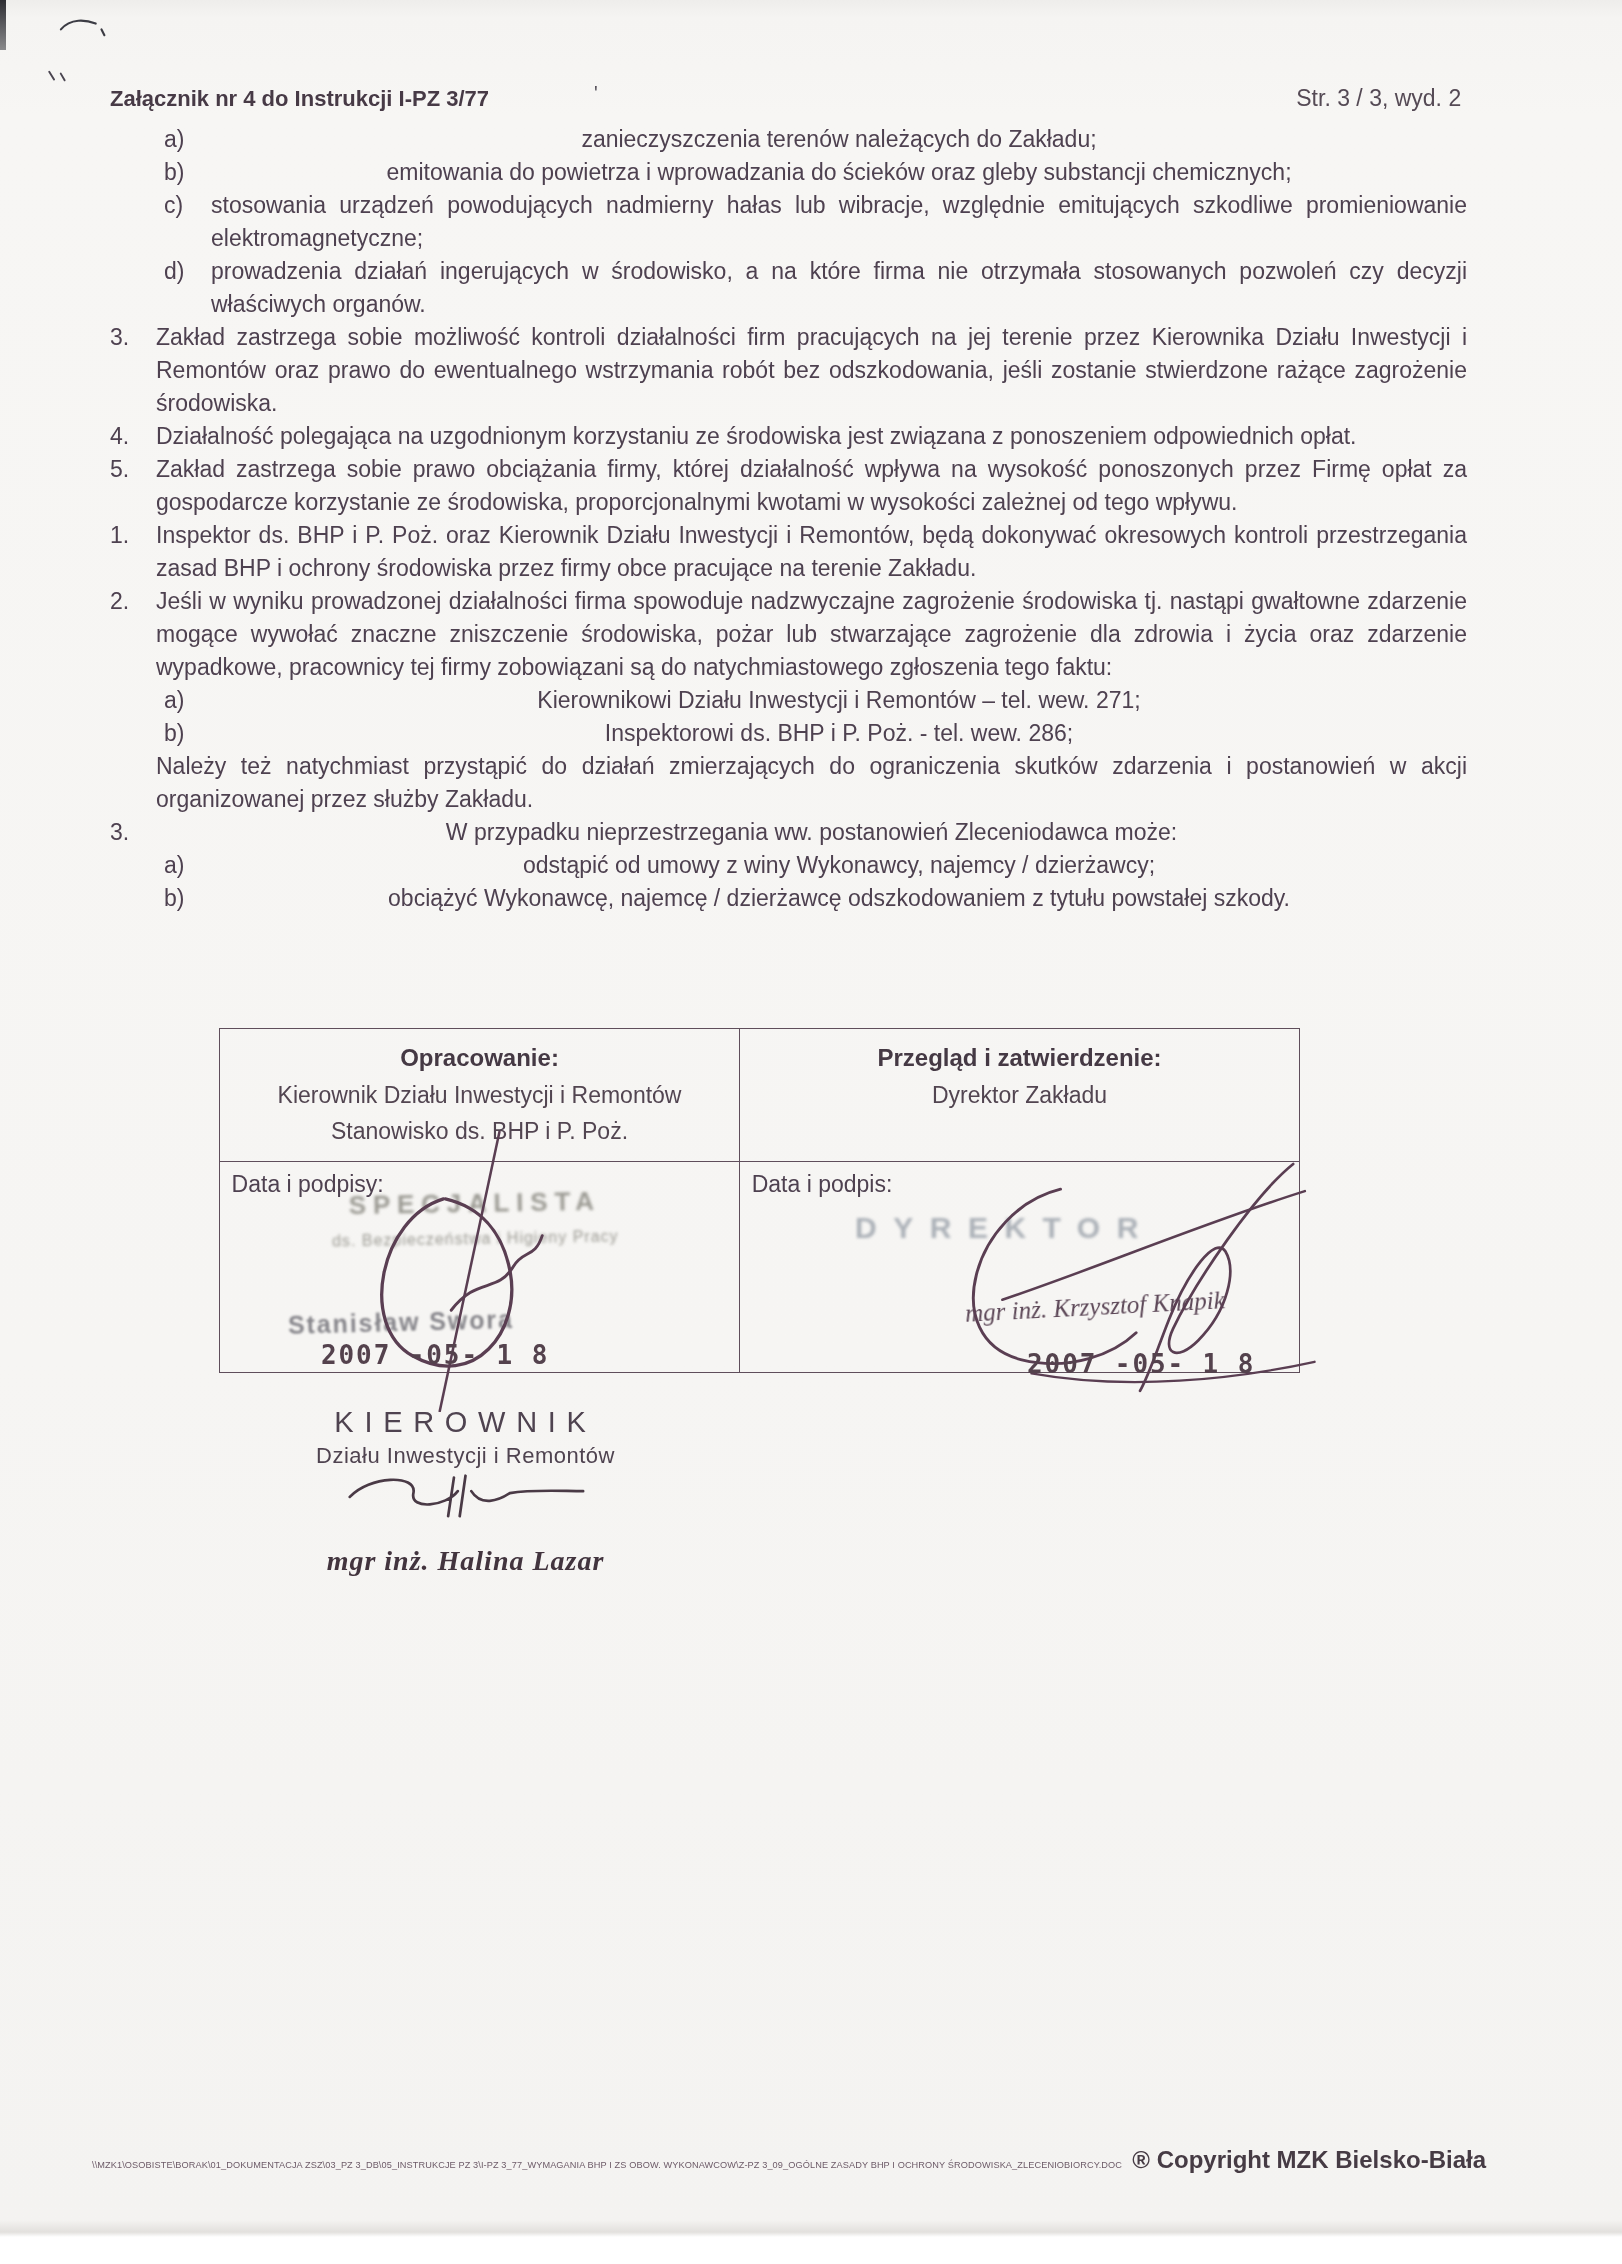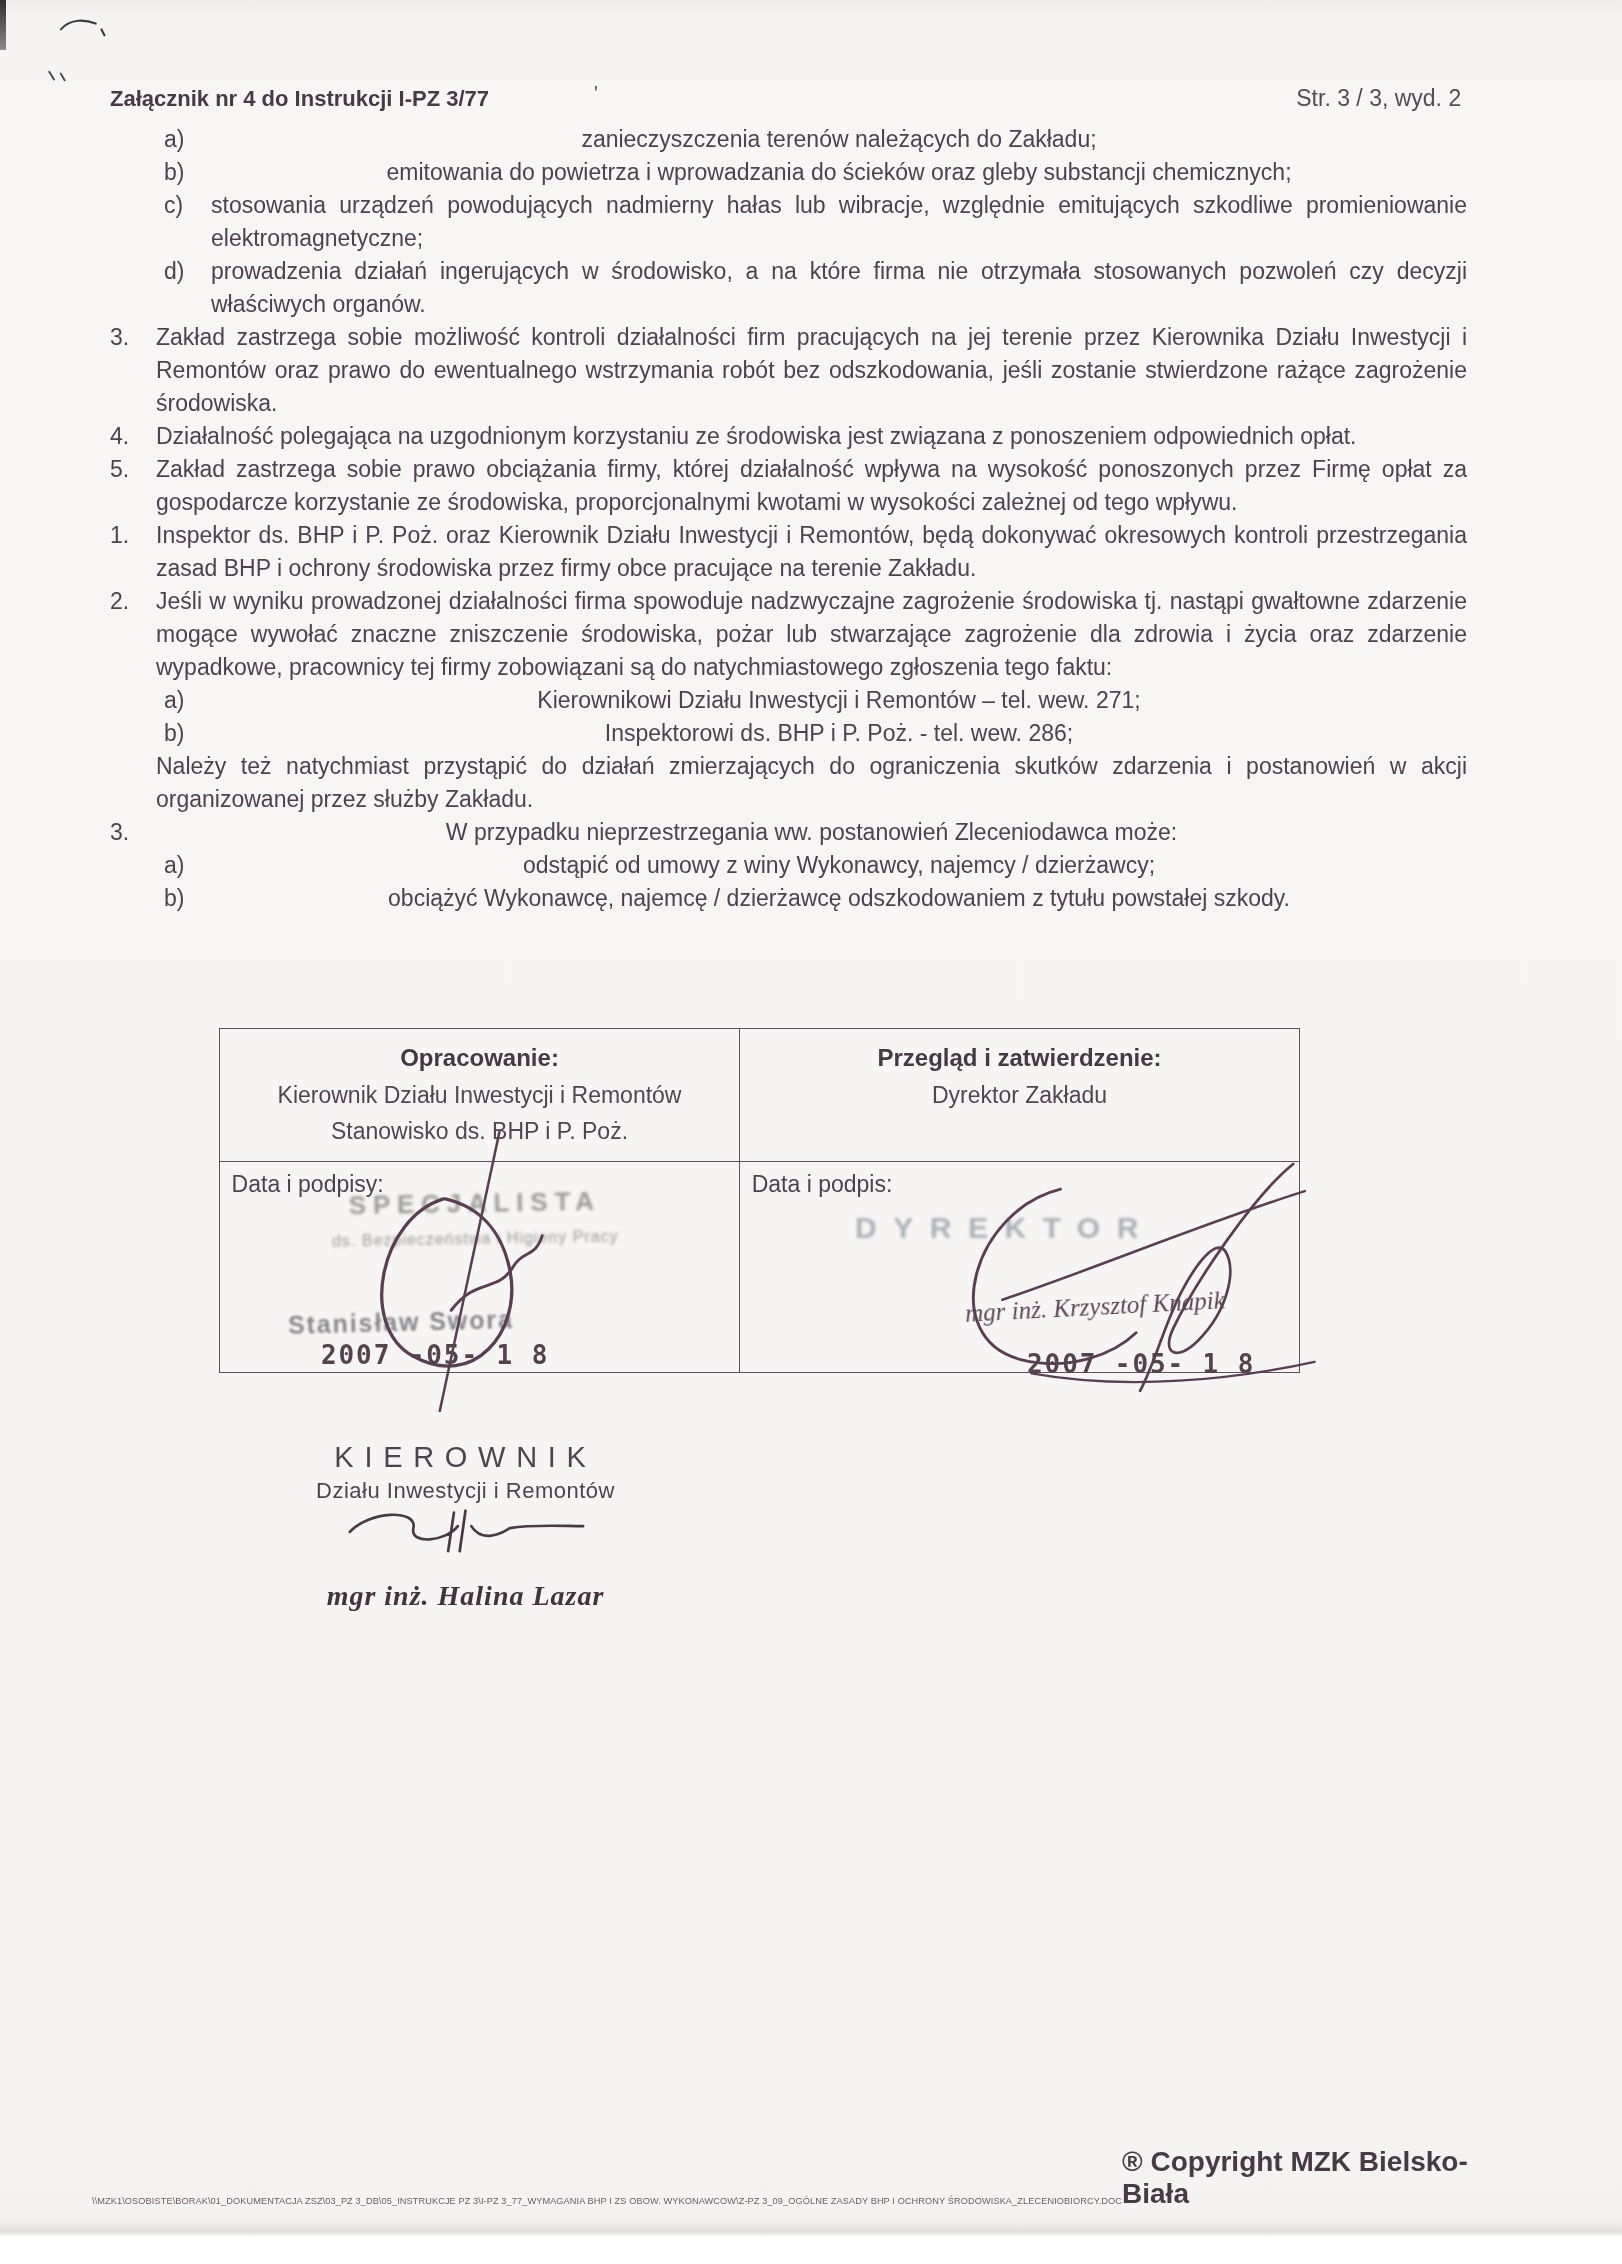--- a/index.html
+++ b/index.html
@@ -47,29 +47,29 @@
   .st1-name{position:absolute;left:68px;top:144px;font-weight:bold;font-size:25px;letter-spacing:1.9px;
     color:#7b7a80;filter:blur(1.2px);opacity:.9;transform:rotate(-1.5deg);white-space:nowrap;}
   .st1-date{position:absolute;left:101px;bottom:0px;}
   
   .st2-dyr{position:absolute;left:115px;top:49px;font-weight:bold;font-size:30px;letter-spacing:16.5px;
     color:#99a0a9;filter:blur(1.6px);opacity:.8;white-space:nowrap;}
   .st2-name{position:absolute;left:225px;top:128px;font-family:"Liberation Serif","DejaVu Serif",serif;
     font-style:italic;font-size:25px;color:#5c4757;filter:blur(0.5px);transform:rotate(-3deg);white-space:nowrap;}
   .st2-date{position:absolute;left:287px;bottom:-9.7px;}
   
-  .kstamp{margin-left:147px;margin-top:68px;width:417px;text-align:center;position:relative;color:#4f4350;}
+  .kstamp{margin-left:147px;margin-top:33px;width:417px;text-align:center;position:relative;color:#4f4350;}
   .k-l1{font-size:29px;letter-spacing:10.7px;filter:blur(0.3px);}
   .k-l2{font-size:22px;letter-spacing:0.5px;margin-top:0px;filter:blur(0.3px);}
   .k-name{font-family:"Liberation Serif","DejaVu Serif",serif;font-style:italic;font-weight:bold;
     font-size:28px;color:#42343e;margin-top:13.6px;letter-spacing:1px;}
   
   .footer{position:absolute;left:92px;right:136px;top:2146px;display:flex;justify-content:space-between;align-items:flex-end;}
   .fpath{font-size:9.2px;letter-spacing:0.1px;color:#6d5b68;filter:blur(0.2px);padding-bottom:3.9px;white-space:nowrap;}
-  .fcopy{font-weight:bold;font-size:28px;color:#463b44;}
+  .fcopy{font-weight:bold;font-size:24px;color:#463b44;}
   
   .edge-mark{position:absolute;left:0;top:0;width:5.8px;height:50px;background:linear-gradient(180deg,#2e2e33,#8a8a8c);}
   .tick{position:absolute;font-size:19.4px;color:#55505a;}
 </style>
 </head>
 <body>
 
 <div class="page">
 
   <div class="edge-mark"></div>

